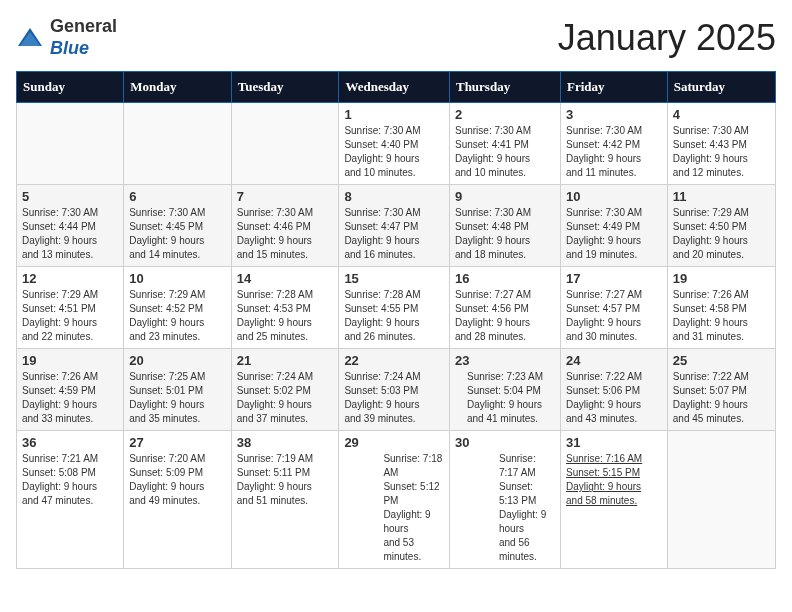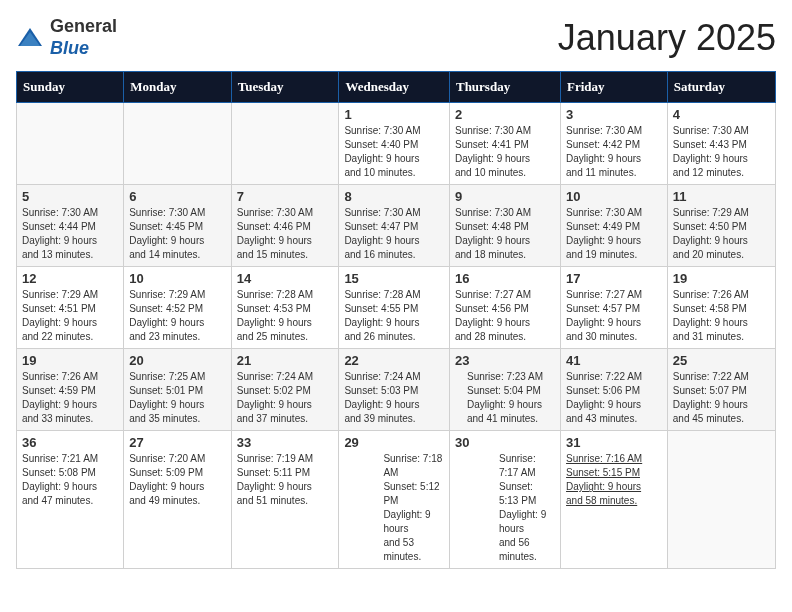--- a/index.html
+++ b/index.html
@@ -285,21 +285,21 @@
 and 39 minutes.</div>
         </td>
         <td>
           <span class="day-num">23</span>
           <div class="day-info" style="white-space: pre-line; margin-left: 12px;">Sunrise: 7:23 AM
 Sunset: 5:04 PM
 Daylight: 9 hours
 and 41 minutes.</div>
         </td>
         <td>
-          <span class="day-num">41</span>
+          <span class="day-num">24</span>
           <div class="day-info" style="white-space: pre-line;">Sunrise: 7:22 AM
 Sunset: 5:06 PM
 Daylight: 9 hours
 and 43 minutes.</div>
         </td>
         <td>
           <span class="day-num">25</span>
           <div class="day-info" style="white-space: pre-line;">Sunrise: 7:22 AM
 Sunset: 5:07 PM
 Daylight: 9 hours
@@ -315,21 +315,21 @@
 and 47 minutes.</div>
         </td>
         <td>
           <span class="day-num">27</span>
           <div class="day-info" style="white-space: pre-line;">Sunrise: 7:20 AM
 Sunset: 5:09 PM
 Daylight: 9 hours
 and 49 minutes.</div>
         </td>
         <td>
-          <span class="day-num">33</span>
+          <span class="day-num">38</span>
           <div class="day-info" style="white-space: pre-line;">Sunrise: 7:19 AM
 Sunset: 5:11 PM
 Daylight: 9 hours
 and 51 minutes.</div>
         </td>
         <td>
           <span class="day-num">29</span>
           <div class="day-info" style="white-space: pre-line; margin-left: 39px;">Sunrise: 7:18 AM
 Sunset: 5:12 PM
 Daylight: 9 hours

